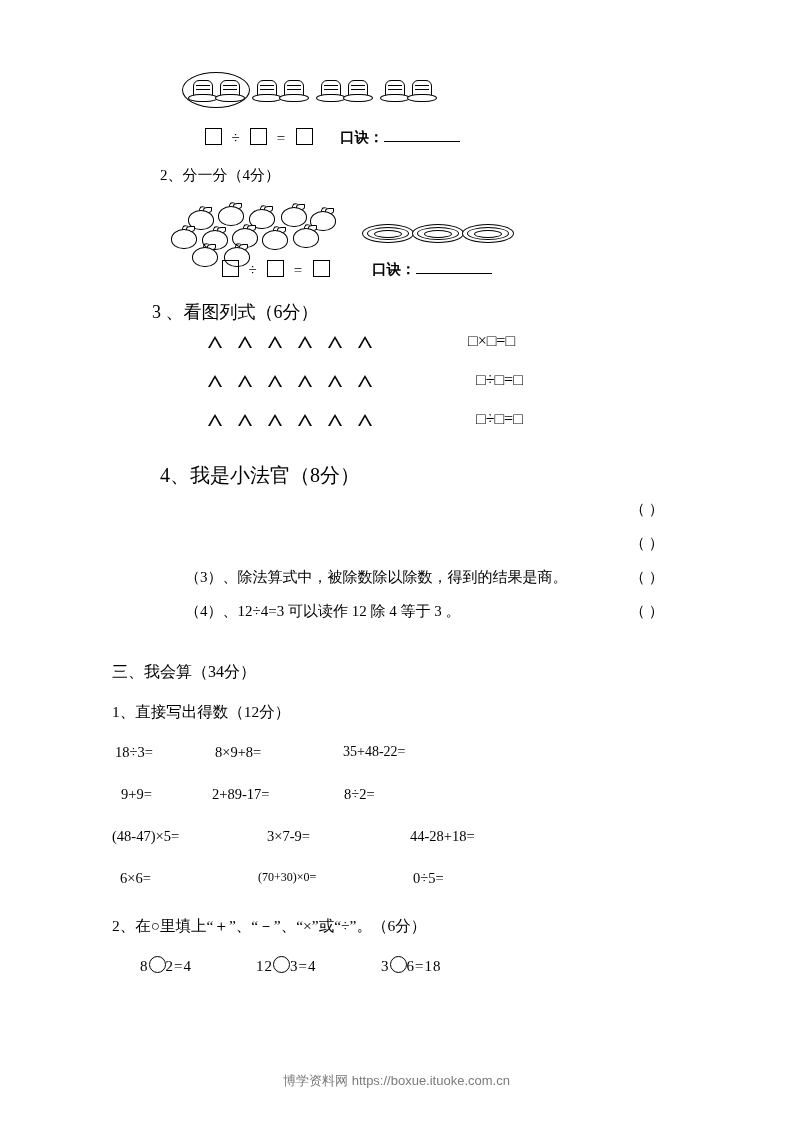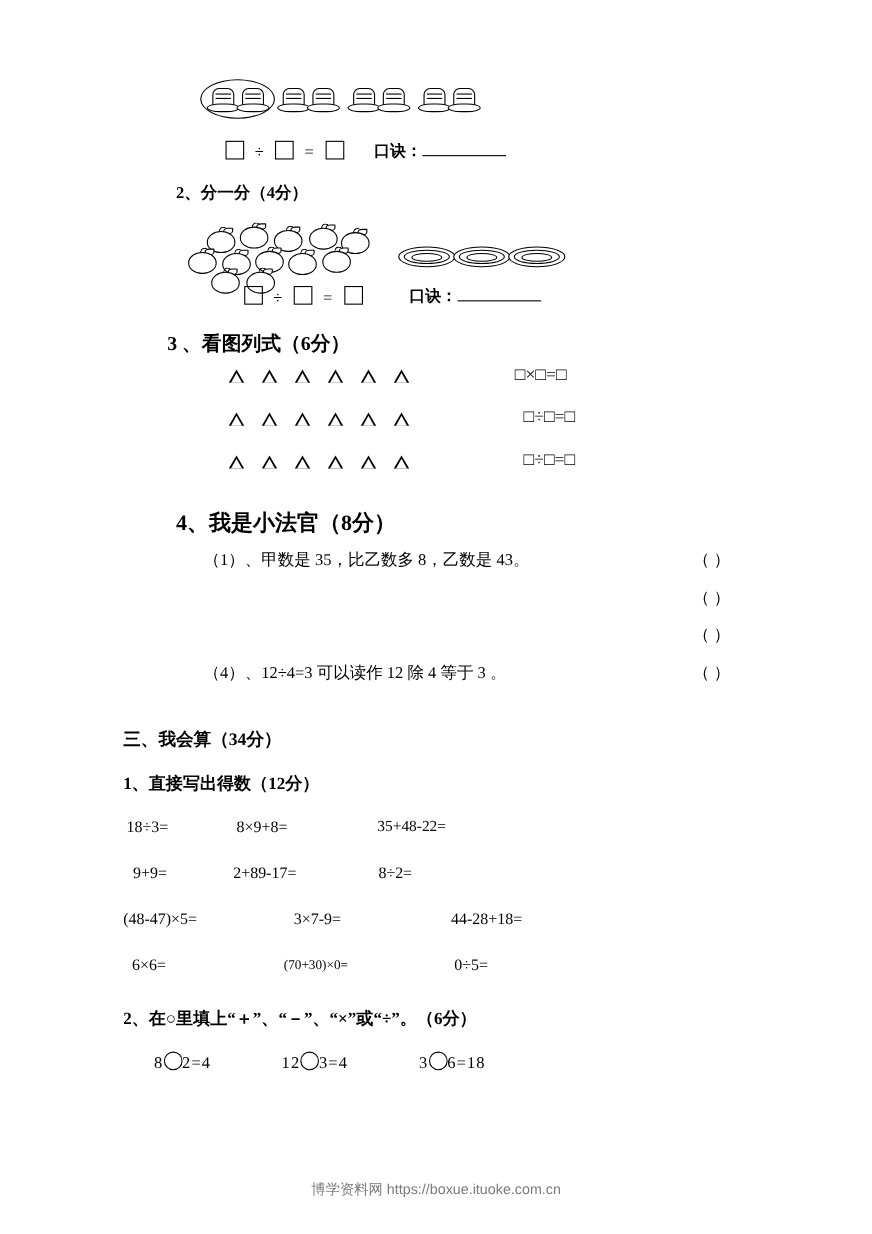--- a/index.html
+++ b/index.html
@@ -21,21 +21,21 @@
     width: 793px;
     height: 1122px;
   }
 
   
   .txt {
     position: absolute;
     white-space: nowrap;
     font-family: "Liberation Serif", serif;
   }
-  .bold { font-weight: bold; text-align: right; }
+  .bold { font-weight: normal; text-align: right; }
 
   
   .sqbox {
     display: inline-block;
     width: 15px;
     height: 15px;
     border: 1px solid #000;
     vertical-align: -2px;
   }
   .eqline {
@@ -371,25 +371,25 @@
     <div class="tri" style="left:30px;"></div>
     <div class="tri" style="left:60px;"></div>
     <div class="tri" style="left:90px;"></div>
     <div class="tri" style="left:120px;"></div>
     <div class="tri" style="left:150px;"></div>
   </div>
   <div class="txt" style="left:476px; top:410px; font-size:16px;">□÷□=□</div>
 
   <div class="txt bold" style="left:160px; top:462px; font-size:20px;">4、我是小法官（8分）</div>
 
-  <div class="txt" style="left:185px; top:500px; font-size:15px;">（1）、甲数是 35，比乙数多 8，乙数是 43。</div>
   <div class="txt" style="left:630px; top:500px; font-size:15px;">（    ）</div>
 
   <div class="txt" style="left:630px; top:534px; font-size:15px;">（    ）</div>
 
+  <div class="txt" style="left:185px; top:568px; font-size:15px;">（3）、除法算式中，被除数除以除数，得到的结果是商。</div>
   <div class="txt" style="left:630px; top:568px; font-size:15px;">（    ）</div>
 
   <div class="txt" style="left:185px; top:602px; font-size:15px;">（4）、12÷4=3 可以读作 12 除 4 等于 3 。</div>
   <div class="txt" style="left:630px; top:602px; font-size:15px;">（    ）</div>
 
   <div class="txt bold" style="left:112px; top:662px; font-size:16px;">三、我会算（34分）</div>
 
   <div class="txt bold" style="left:112px; top:702px; font-size:15.5px;">1、直接写出得数（12分）</div>
 
   <div class="txt" style="left:115px; top:744px; font-size:14.5px;">18÷3=</div>

